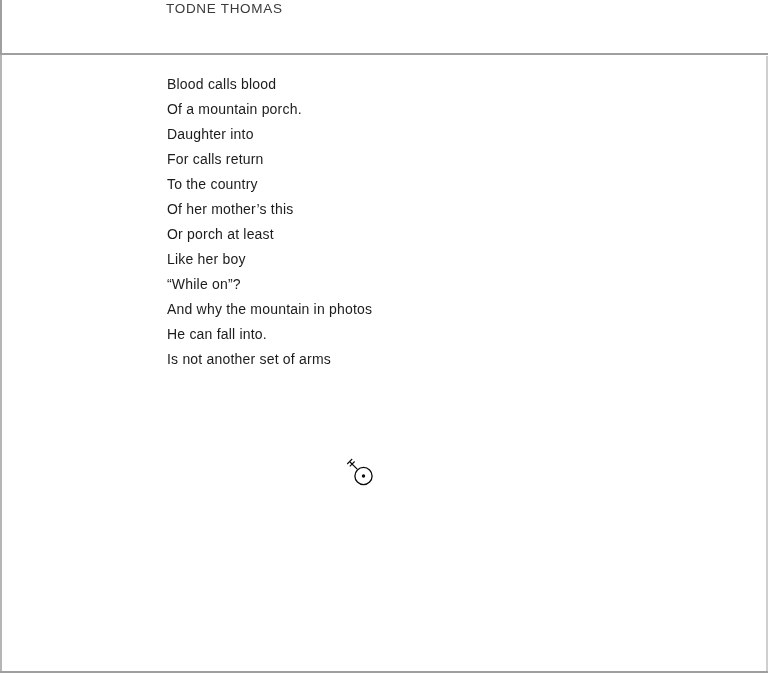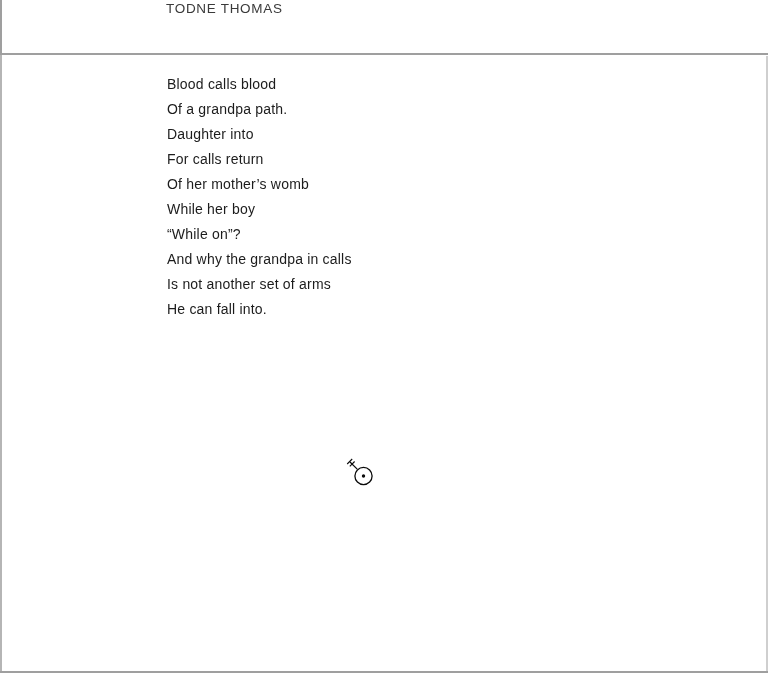--- a/index.html
+++ b/index.html
@@ -54,29 +54,31 @@
   <div class="edge edge-left-top"></div>
   <div class="edge edge-divider"></div>
   <div class="edge edge-left-main"></div>
   <div class="edge edge-right-main"></div>
   <div class="edge edge-bottom"></div>
 
   <div class="attribution">TODNE THOMAS</div>
 
   <div class="poem">
     <div class="line">Blood calls blood</div>
-    <div class="line">Of a grandpa path.</div>
+    <div class="line">Of a mountain porch.</div>
     <div class="line">Daughter into</div>
     <div class="line">For calls return</div>
-    <div class="line">Of her mother’s womb</div>
-    <div class="line">While her boy</div>
+    <div class="line">To the country</div>
+    <div class="line">Of her mother’s this</div>
+    <div class="line">Or porch at least</div>
+    <div class="line">Like her boy</div>
     <div class="line">“While on”?</div>
-    <div class="line">And why the grandpa in calls</div>
+    <div class="line">And why the mountain in photos</div>
+    <div class="line">He can fall into.</div>
     <div class="line">Is not another set of arms</div>
-    <div class="line">He can fall into.</div>
   </div>
 
   <svg class="cursor" viewBox="0 0 30 32" xmlns="http://www.w3.org/2000/svg">
     <circle cx="17.5" cy="18" r="8.6" fill="none" stroke="#0a0a0a" stroke-width="1.3"></circle>
     <circle cx="17.5" cy="18" r="1.7" fill="#0a0a0a"></circle>
     <path d="M4 4 L11.2 11.2" fill="none" stroke="#0a0a0a" stroke-width="1.2"></path>
     <path d="M1.2 6 L6.2 1" fill="none" stroke="#0a0a0a" stroke-width="1.1"></path>
     <path d="M3.8 8.3 L8.6 3.5" fill="none" stroke="#0a0a0a" stroke-width="1.1"></path>
   </svg>
 

